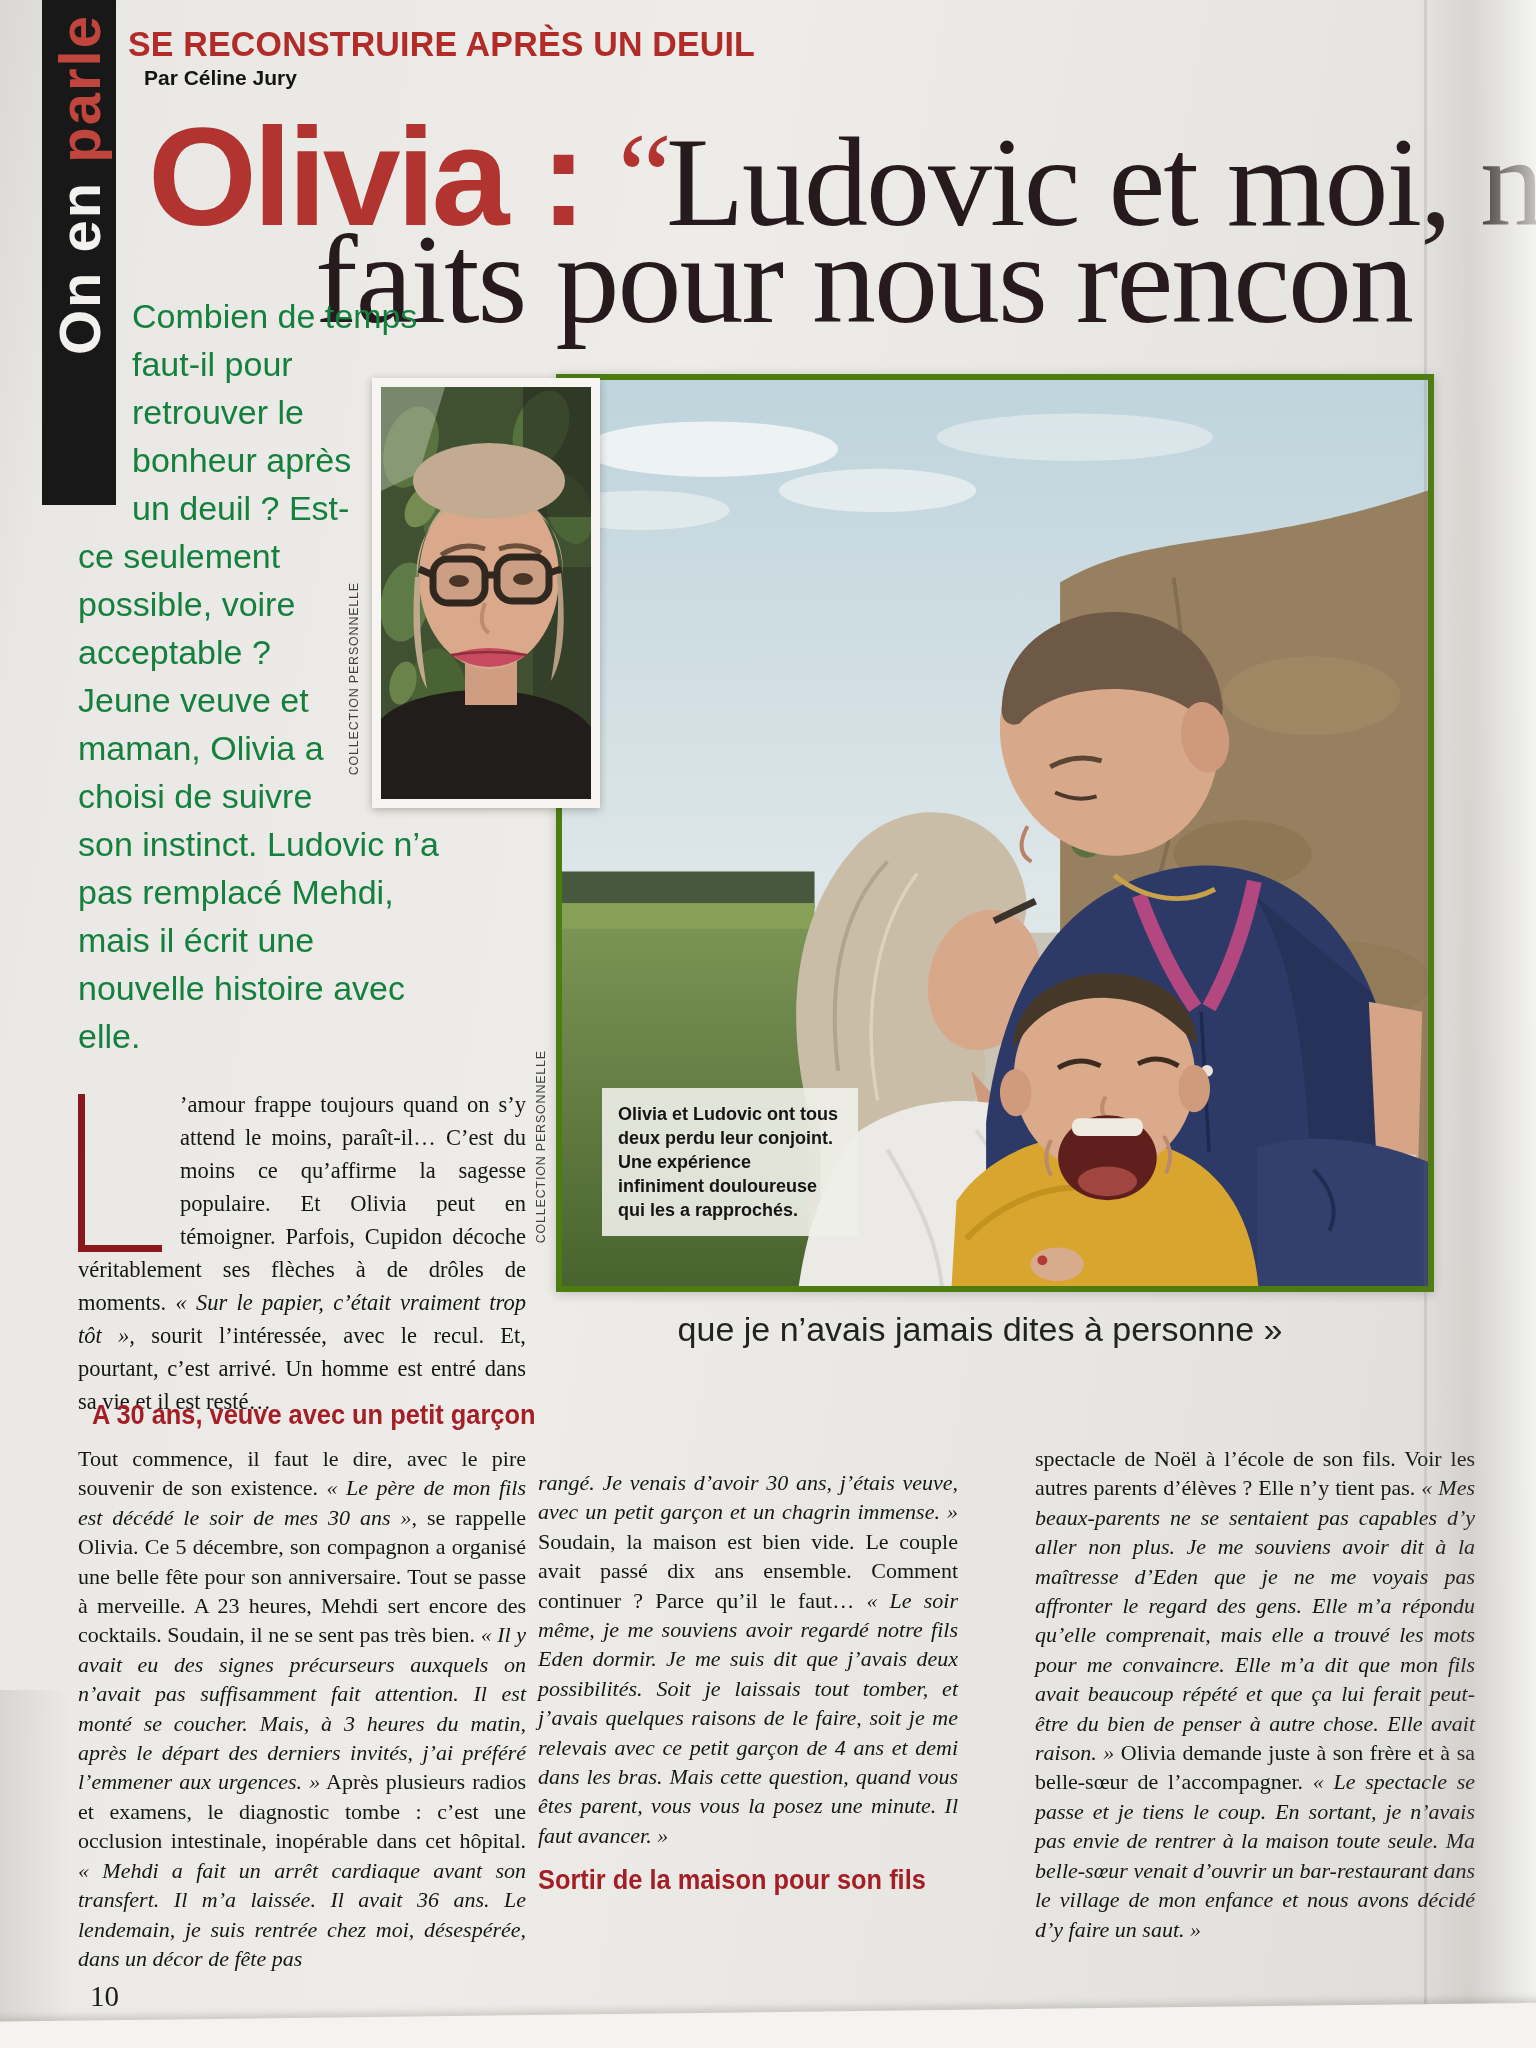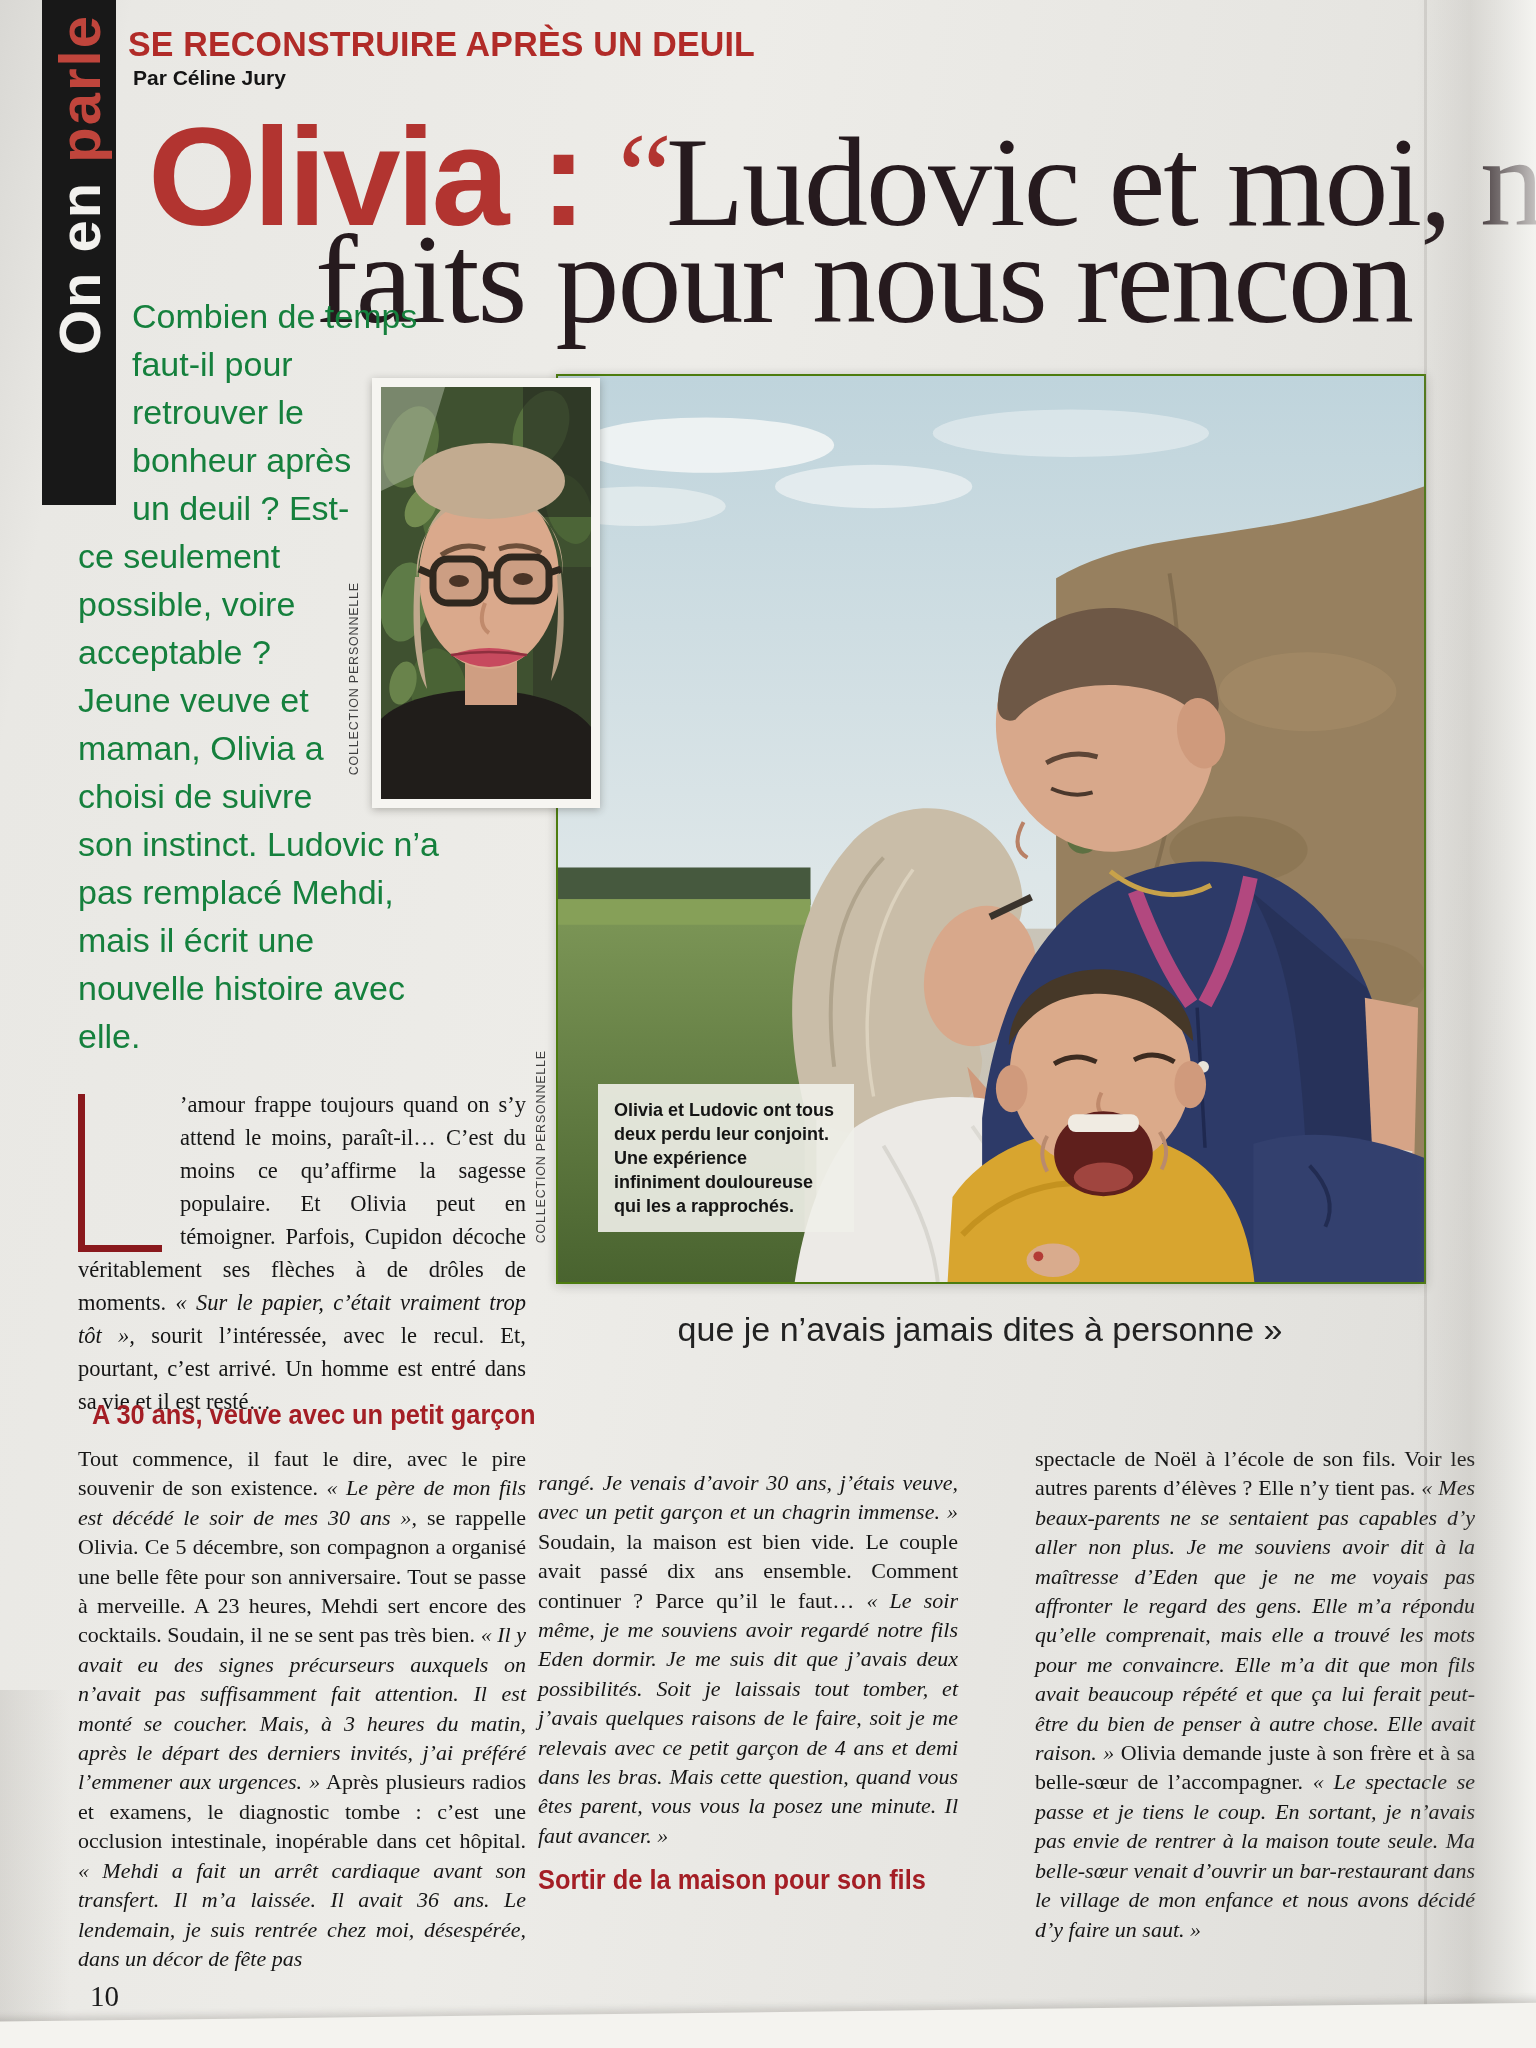--- a/index.html
+++ b/index.html
@@ -15,35 +15,35 @@
   .edge-left{left:0;top:1690px;width:70px;height:358px;background:linear-gradient(to right,rgba(120,115,108,.16),rgba(120,115,108,0));z-index:40;}
   .torn-bottom{left:-20px;bottom:-38px;width:1600px;height:74px;background:#f4f3ef;transform:rotate(-.7deg);box-shadow:0 -4px 7px rgba(60,55,50,.18);z-index:42;}
   
   .tab{left:42px;top:0;width:74px;height:505px;background:#181818;z-index:5;}
   .tab-text{position:absolute;left:50%;top:14px;transform:translateX(-50%) rotate(180deg);writing-mode:vertical-rl;
     font-size:58px;font-weight:bold;letter-spacing:2px;white-space:nowrap;}
   .tab-white{color:#f2f1ee;}
   .tab-red{color:#c0453c;}
   
   .kicker{left:128px;top:24px;font-size:35px;font-weight:bold;color:#b12b28;letter-spacing:.2px;transform:scaleX(.97);transform-origin:left;}
-  .byline{left:133px;top:66px;font-size:21px;font-weight:bold;color:#141414;}
+  .byline{left:144px;top:66px;font-size:21px;font-weight:bold;color:#141414;}
   
   .hl1{left:148px;top:96px;white-space:nowrap;z-index:3;}
   .hl-red{font-family:"Liberation Sans",sans-serif;font-weight:600;font-size:140px;color:#b23430;letter-spacing:-4px;}
   .hl-q{font-family:"Liberation Serif",serif;font-size:122px;color:#b23430;vertical-align:8px;letter-spacing:-6px;}
   .hl-serif{font-family:"Liberation Serif",serif;font-size:128px;color:#261a1e;letter-spacing:-2px;}
   .hl2{left:315px;top:206px;white-space:nowrap;z-index:2;}
   
   .intro{left:78px;top:292px;width:362px;font-size:34px;line-height:48px;color:#15803d;z-index:4;}
   .sp-l{float:left;width:54px;height:212px;}
   .sp-r{float:right;width:74px;height:518px;shape-outside:inset(88px 0 0 0);}
   
   .vcredit{writing-mode:vertical-rl;transform:rotate(180deg);font-size:12.5px;letter-spacing:.8px;color:#3f3f3f;white-space:nowrap;z-index:6;}
   .portrait{left:372px;top:378px;width:210px;height:412px;border:9px solid #f6f5f1;box-shadow:0 2px 8px rgba(40,35,30,.3);margin:0;z-index:5;}
-  .mainphoto{left:556px;top:374px;width:866px;height:906px;border:2px solid #4d7c0f;box-shadow:0 2px 10px rgba(40,35,30,.22);margin:0;z-index:1;}
+  .mainphoto{left:556px;top:374px;width:866px;height:906px;border:6px solid #4d7c0f;box-shadow:0 2px 10px rgba(40,35,30,.22);margin:0;z-index:1;}
   .caption-box{position:absolute;left:40px;top:708px;width:224px;padding:14px 16px;background:rgba(240,239,233,.9);
     font-size:18px;line-height:24px;font-weight:bold;color:#141414;z-index:7;}
   
   .pullquote{left:520px;top:1302px;width:920px;text-align:center;font-size:34px;line-height:55px;color:#222;z-index:3;}
   
   .lead{left:78px;top:1068px;width:448px;font-family:"Liberation Serif",serif;font-size:22.5px;line-height:33px;color:#151515;text-align:justify;margin-top:20px;}
   .dropcap{float:left;width:84px;height:158px;margin:6px 18px 0 0;position:relative;}
   .dropcap .v{position:absolute;left:0;top:0;width:7px;height:100%;background:#8a191d;}
   .dropcap .h{position:absolute;left:0;bottom:0;width:100%;height:7px;background:#8a191d;}
   

